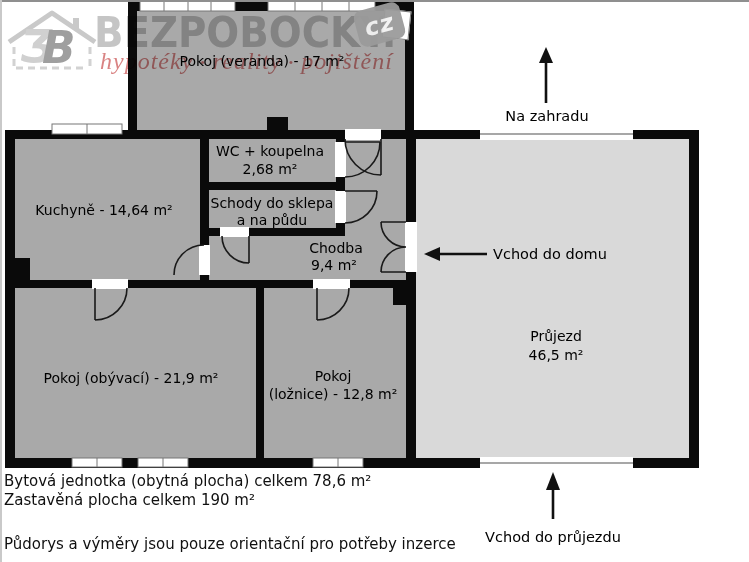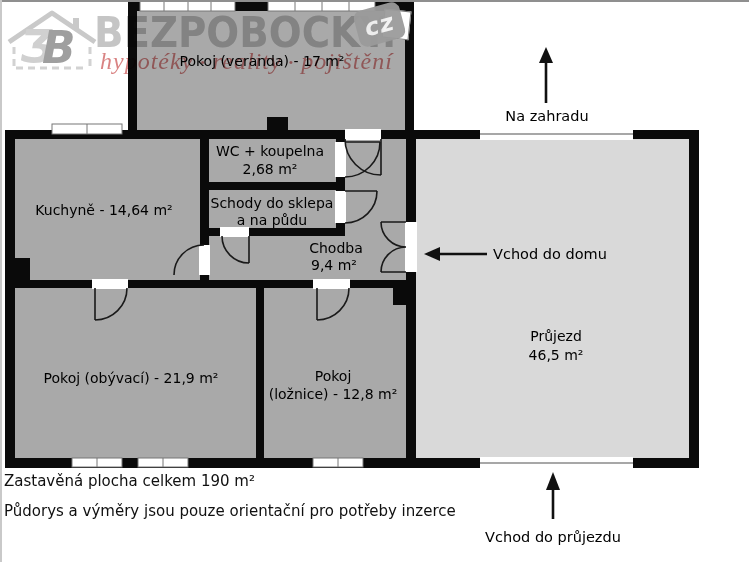--- a/index.html
+++ b/index.html
@@ -17,21 +17,21 @@
         border:1px solid #777;transform:rotate(6deg);}
   .badge{position:absolute;left:356px;top:6px;width:47px;height:37px;background:#9b9b9b;border-radius:8px;
          transform:rotate(-15deg);display:flex;align-items:center;justify-content:center;opacity:.95;}
   .badge span{color:#f2f2f2;font-size:24px;font-weight:bold;font-style:italic;letter-spacing:1px;}
   .tagline{position:absolute;left:100px;top:48px;font-family:"Liberation Serif","DejaVu Serif",serif;
            font-style:italic;font-size:24px;color:#b91c1c;opacity:.55;mix-blend-mode:multiply;
            white-space:nowrap;letter-spacing:1px;}
   .tagline .dot{font-size:13px;vertical-align:2px;margin:0 7px;}
   
   .summary{position:absolute;left:4px;top:472px;font-size:15px;color:#101010;line-height:19px;}
-  .summary .disclaimer{margin-top:11px;}
+  .summary .disclaimer{margin-top:25px;}
   
   .edge-top{position:absolute;left:0;top:0;width:100%;height:2px;background:#8f8f8f;}
   .edge-left{position:absolute;left:0;top:0;width:2px;height:100%;background:#c9c9c9;}
 </style>
 </head>
 <body>
 
 <div class="stage">
 
   <svg class="plan-svg" width="749" height="562" viewBox="0 0 749 562">
@@ -139,19 +139,20 @@
     <div class="fold"></div>
     <div class="badge">
       <span>cz</span>
     </div>
     <div class="tagline">
       <span>hypotéky</span><span class="dot">•</span><span>reality</span><span class="dot">•</span><span>pojištění</span>
     </div>
   </div>
 
   <div class="summary">
+    <div>Bytová jednotka (obytná plocha) celkem 78,6 m²</div>
     <div>Zastavěná plocha celkem 190 m²</div>
     <div class="disclaimer">Půdorys a výměry jsou pouze orientační pro potřeby inzerce</div>
   </div>
 
   <div class="edge-top"></div>
   <div class="edge-left"></div>
 </div>
 
 </body></html>

